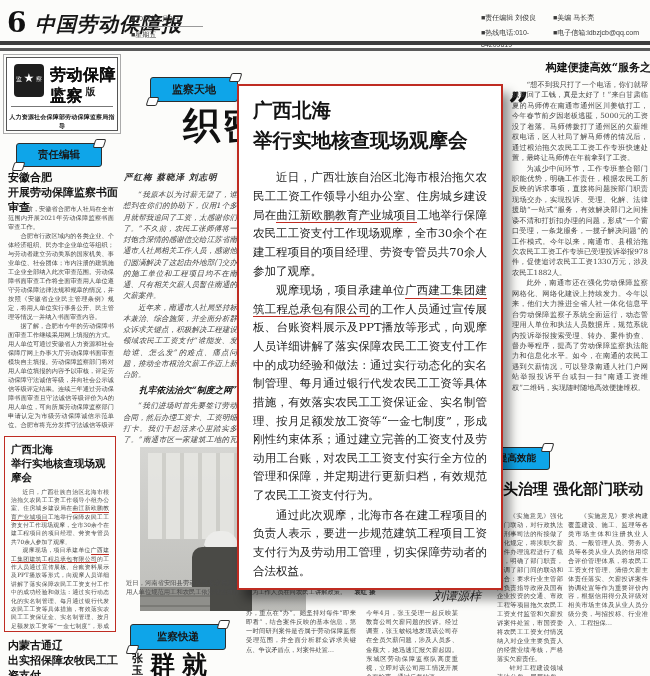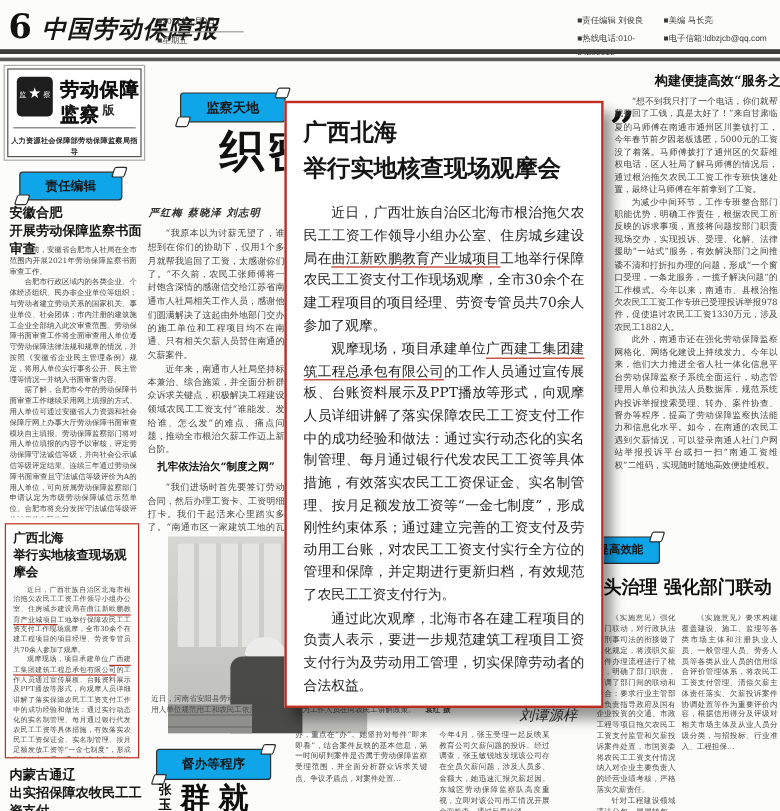--- a/index.html
+++ b/index.html
@@ -38,22 +38,22 @@
   .redbox .t{font-size:10.5px;font-weight:900;line-height:1.35;color:#151515;margin-bottom:3px;}
   .redbox .b{font-size:5.8px;line-height:1.45;text-align:justify;color:#4a4a4a;}
   .redbox .b p{margin:0;text-indent:2em;}
   .u-red{border-bottom:1px solid #bf2c22;padding-bottom:.5px;}
   
   .b-world{left:150px;top:77px;width:86px;height:23px;font-size:11px;}
   .hl-left{left:183px;top:101px;font-size:37px;font-weight:900;letter-spacing:3px;color:#111;}
   .hl-right{left:508px;top:84px;font-size:37px;font-weight:900;color:#111;}
   .authors{left:124px;top:172px;font-size:8.5px;font-weight:700;letter-spacing:1px;color:#333;font-style:italic;}
   .col1{left:123px;top:189px;width:114px;height:256px;overflow:hidden;font-size:7.5px;line-height:1.5;text-align:justify;color:#454545;}
-  .col1 p{margin:0;text-indent:2em;}
-  .col1 .sub{font-size:8.8px;font-weight:900;color:#111;text-indent:0;text-align:center;margin:4px 0 3px 0;}
+  .col1 p{margin:0;text-indent:2em;font-style:italic;}
+  .col1 .sub{font-size:8.8px;font-weight:900;color:#111;text-indent:0;text-align:right;margin:4px 0 3px 0;}
   .photo1{left:140px;top:447px;width:166px;height:164px;background:linear-gradient(#d6d6d3,#bdbdb9);overflow:hidden;}
   .photo1 .bldg{position:absolute;left:8px;top:6px;width:150px;height:86px;background:
       repeating-linear-gradient(90deg,#e6e6e2 0 14px,#cfcfca 14px 18px),
       repeating-linear-gradient(#e6e6e2 0 10px,#cfcfca 10px 13px);opacity:.9;}
   .photo1 .helmet{position:absolute;left:64px;top:84px;width:34px;height:18px;border-radius:17px 17px 3px 3px;background:#ececea;box-shadow:inset 0 -2px 0 #9a9a96;}
   .photo1 .worker{position:absolute;left:52px;top:100px;width:60px;height:70px;border-radius:10px 10px 0 0;background:#4a4a46;}
   .photo1 .brick{position:absolute;left:0;top:140px;width:70px;height:30px;background:repeating-linear-gradient(#8f8f8b 0 8px,#7a7a76 8px 10px);}
   .caption{left:126px;top:578px;width:310px;font-size:6.3px;line-height:1.45;text-align:justify;color:#4a4a4a;}
   .caption .credit{margin-left:8px;font-weight:700;}
   .rightcol-h{left:541px;top:60px;width:132px;text-align:center;font-size:11px;font-weight:900;color:#131313;}
@@ -176,21 +176,21 @@
     <p>《实施意见》强化部门联动，对行政执法和刑事司法的衔接做了细化规定，将渎职欠薪案件办理流程进行了梳理，明确了部门职责，强调了部门间的联动和配合：要求行业主管部门负责指导政府及国有企业投资的交通、市政工程等项目拖欠农民工工资支付监管和欠薪投诉案件处置，市国资委将农民工工资支付情况纳入对企业主要负责人的经营业绩考核，严格落实欠薪责任。</p>
     <p>针对工程建设领域违法分包、层层转包、违规承包等行业顽疾，《实施意见》规定，由住建、交通、水务等行业主管部门牵头对工程建设领域行业乱象进行全面排查，从源头上减少欠薪风险，并要求行业主管部门实行首问负责制…</p>
   </div>
   <div class="abs brr">
     <p>《实施意见》要求构建覆盖建设、施工、监理等各类市场主体和注册执业人员、一般管理人员、劳务人员等各类从业人员的信用综合评价管理体系，将农民工工资支付管理、清偿欠薪主体责任落实、欠薪投诉案件协调处置等作为重要评价内容，根据信用得分及评级对相关市场主体及从业人员分级分类，与招投标、行业准入、工程担保…</p>
   </div>
 
   <div class="abs bl1">办，重点在“办”。她坚持对每件“即来即看”，结合案件反映的基本信息，第一时间研判案件是否属于劳动保障监察受理范围，并全面分析群众诉求关键点、争议矛盾点，对案件处置…</div>
   <div class="abs bl2">今年4月，张玉受理一起反映某教育公司欠薪问题的投诉。经过调查，张玉敏锐地发现该公司存在全员欠薪问题，涉及人员多、金额大，她迅速汇报欠薪起因。东城区劳动保障监察队高度重视，立即对该公司用工情况开展全面检查，通过反复约谈…</div>
 
-  <div class="abs banner b-insp">督办等程序</div>
+  <div class="abs banner b-insp">监察快递</div>
   <div class="abs insp-name">张玉</div>
   <div class="abs insp-hl">群就</div>
 
   <div class="abs popup">
     <div class="t">
       <div>广西北海</div>
       <div>举行实地核查现场观摩会</div>
     </div>
     <div class="body">
       <p><span>近日，广西壮族自治区北海市根治拖欠农民工工资工作领导小组办公室、住房城乡建设局在</span><span class="u-red">曲江新欧鹏教育产业城项目</span><span>工地举行保障农民工工资支付工作现场观摩，全市30余个在建工程项目的项目经理、劳资专管员共70余人参加了观摩。</span></p>

